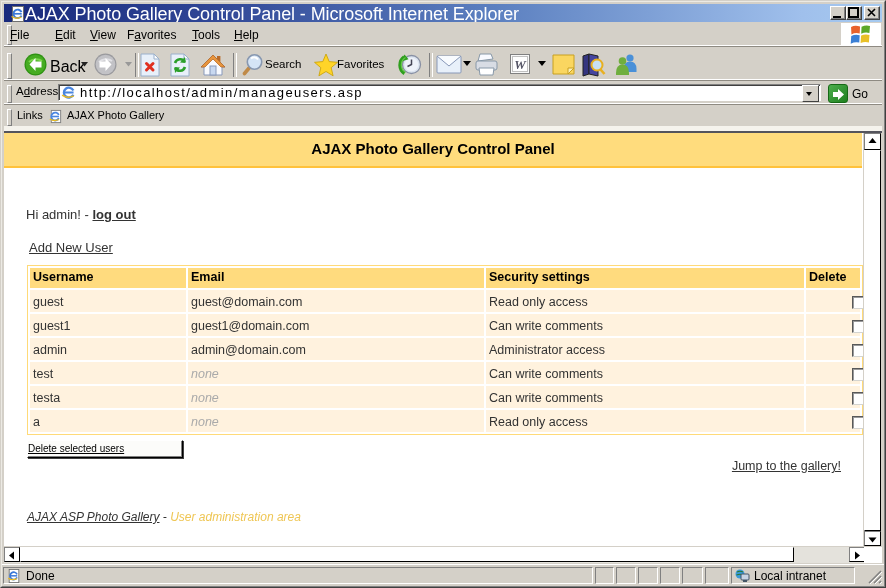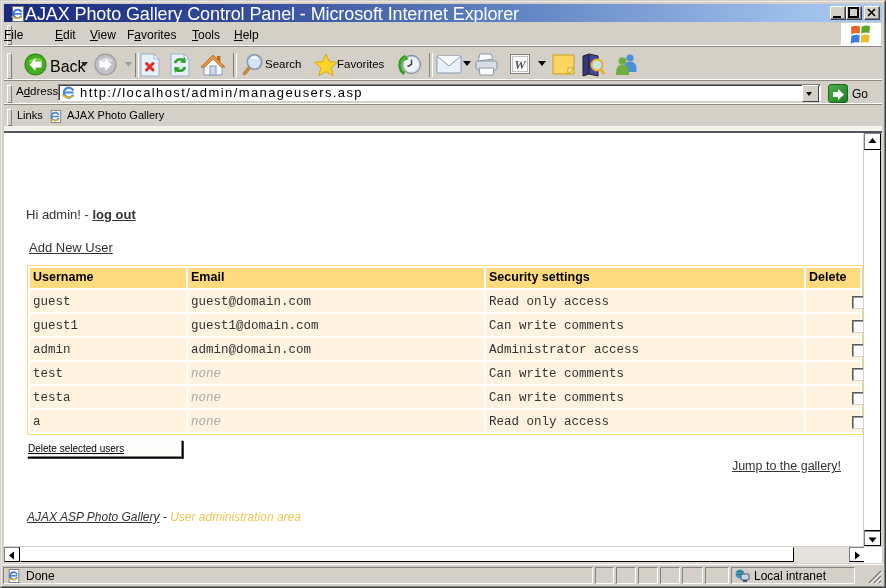--- a/index.html
+++ b/index.html
@@ -61,21 +61,21 @@
 .edge{position:absolute;left:4px;top:131px;width:878px;height:2px;background:#54545C;}
 .banner{position:absolute;left:0px;top:0px;width:858px;height:35px;background:#FFDC7D;
   border-bottom:2px solid #FFC23C;box-sizing:border-box;}
 .banner div{text-align:center;font-weight:bold;font-size:15px;color:#000;padding-top:7px;}
 .hi{position:absolute;left:22px;top:74px;}
 .hi b{text-decoration:underline;}
 .addnew{position:absolute;left:25px;top:107px;text-decoration:underline;}
 .utable{position:absolute;left:23px;top:132px;width:836px;border-collapse:separate;
   border-spacing:2px;background:#fff;border:1px solid #FFDA78;font-size:12.5px;table-layout:fixed;}
 .utable th{background:#FFDB7E;text-align:left;font-weight:bold;height:20px;padding:0 0 2px 3px;color:#000;box-sizing:border-box;}
-.utable td{background:#FFF2DE;height:22px;padding:4px 0 2px 3px;color:#333;box-sizing:border-box;font-family:Liberation Mono, monospace;}
+.utable td{background:#FFF2DE;height:22px;padding:4px 0 2px 3px;color:#333;box-sizing:border-box;}
 .utable .none{color:#AAA;font-style:italic;}
 .cb{width:13px;height:13px;background:#fff;border-top:1px solid #585858;border-left:1px solid #585858;
   border-right:1px solid #D4D4D0;border-bottom:1px solid #D4D4D0;box-shadow:inset 1px 1px 0 #9A9A9A;
   box-sizing:border-box;margin-left:43px;}
 .delbtn{position:absolute;left:23px;top:307px;width:156px;height:18px;background:#FCFCFA;
   border-top:1px solid #fff;border-left:1px solid #fff;
   border-right:1px solid #000;border-bottom:1px solid #000;
   box-shadow:inset -1px -1px 0 #808080, 1px 1px 0 #404040;
   font-size:10px;text-align:left;line-height:16px;color:#000;box-sizing:border-box;text-decoration:underline;}
 .jump{position:absolute;right:22px;top:326px;text-decoration:underline;color:#333;font-size:12.5px;}
@@ -116,21 +116,21 @@
     <div class="tbtn" style="right:20px;"><svg width="14" height="12">
           <rect x="2" y="1" width="9" height="9" fill="none" stroke="#000" stroke-width="2"></rect>
         </svg></div>
     <div class="tbtn" style="right:2px;"><svg width="14" height="12">
           <path d="M3 2 L10 9 M10 2 L3 9" stroke="#000" stroke-width="1.6"></path>
         </svg></div>
   </div>
 
   <div class="menubar">
     <div class="grip" style="left:3px;top:3px;height:18px;"></div>
-    <span class="mitem" style="left:0;"><u>F</u>ile</span>
+    <span class="mitem" style="left:6px;"><u>F</u>ile</span>
     <span class="mitem" style="left:51px;text-align:center;"><u>E</u>dit</span>
     <span class="mitem" style="left:86px;"><u>V</u>iew</span>
     <span class="mitem" style="left:123px;">F<u>a</u>vorites</span>
     <span class="mitem" style="left:188px;"><u>T</u>ools</span>
     <span class="mitem" style="left:230px;"><u>H</u>elp</span>
     <div class="brand">
       <svg width="40" height="23" viewBox="0 0 40 23">
         <g transform="translate(10,3) rotate(-3)">
           <path d="M0 1 Q4 -1 9 1 L8.3 8 Q4 6.5 0 8.5 Z" fill="#E8622B"></path>
           <path d="M10.5 1.2 Q15 -0.5 19 1 L18 8 Q14 6.6 9.8 8.2 Z" fill="#5BA829"></path>
@@ -288,20 +288,23 @@
     <svg style="position:absolute;left:44px;top:4px" width="15" height="15" viewBox="0 0 16 16">
       <rect x="3.5" y="1.5" width="10" height="13" fill="#fff" stroke="#808080"></rect>
       <path d="M11.5 9.8 A4.2 4.2 0 1 1 11.5 6.3" fill="none" stroke="#4A86E0" stroke-width="1.9"></path>
       <path d="M3.3 8 L11.7 8" stroke="#4A86E0" stroke-width="1.7"></path>
       <path d="M2 10.6 Q6.5 13.6 11.8 11.2" stroke="#E8B820" stroke-width="1.4" fill="none"></path>
     </svg>
     <span class="itm">AJAX Photo Gallery</span>
   </div>
 
   <div class="page">
+    <div class="banner">
+        <div>AJAX Photo Gallery Control Panel</div>
+      </div>
     <div class="hi">Hi admin! - <b>log out</b></div>
     <div class="addnew">Add New User</div>
     <table class="utable">
       <tbody>
           <tr>
         <th style="width:156px;">Username</th>
         <th style="width:296px;">Email</th>
         <th style="width:318px;">Security settings</th>
         <th>Delete</th>
       </tr>

